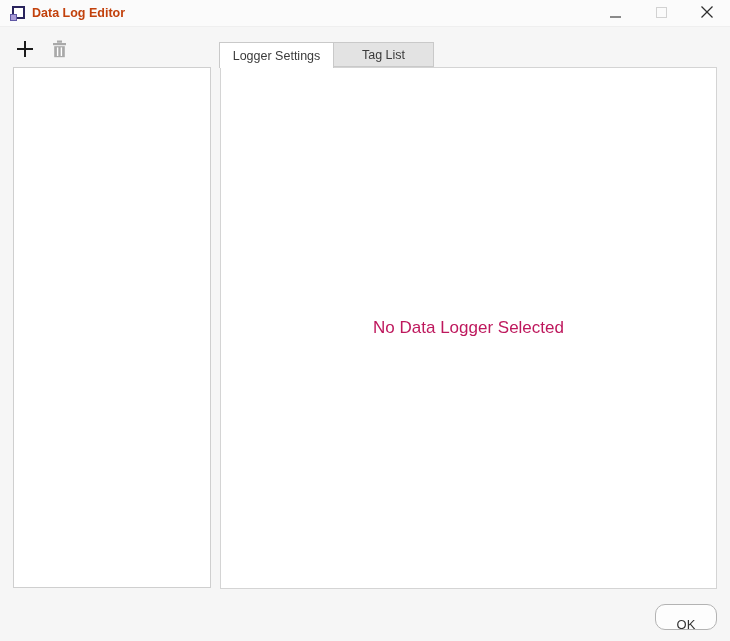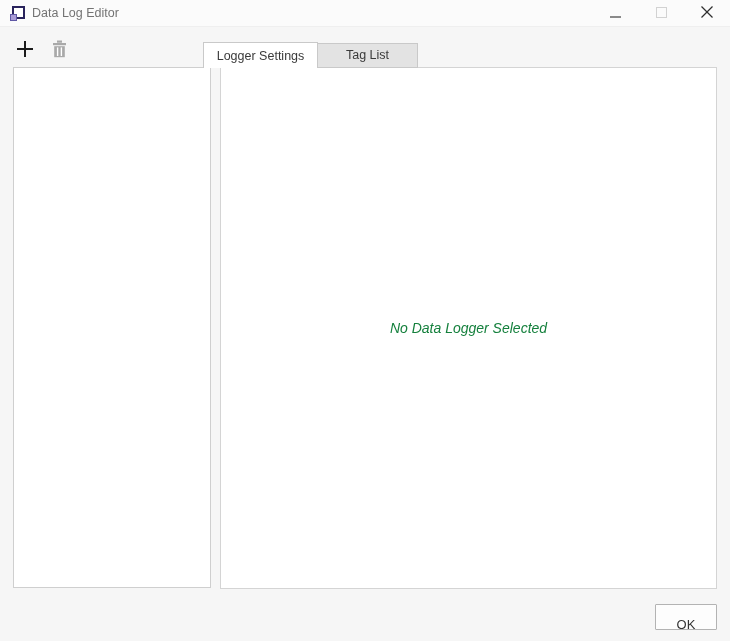--- a/index.html
+++ b/index.html
@@ -45,21 +45,22 @@
     background: #a99bd6;
     border: 1px solid #5f58a5;
     box-sizing: border-box;
   }
   .title-text {
     position: absolute;
     top: 0; left: 32px;
     height: 27px;
     line-height: 27px;
     font-size: 12.5px;
-    color: #737373;
+    color: #c2410c;
+    font-weight: bold;
   }
   .win-controls {
     position: absolute;
     top: 0; right: 0;
     height: 27px;
     display: flex;
   }
   .win-btn {
     width: 46px; height: 27px;
     display: flex;
@@ -92,24 +93,23 @@
     position: absolute;
     top: 67px; left: 13px;
     width: 198px; height: 521px;
     background: #ffffff;
     border: 1px solid #cfcfcf;
     box-sizing: border-box;
   }
   
   .tabstrip {
     position: absolute;
-    top: 42px; left: 203px;
+    top: 42px; left: 219px;
     display: flex;
     z-index: 2;
-    align-items: center;
   }
   .tab {
     box-sizing: border-box;
     border: 1px solid #c9c9c9;
     font-size: 12.5px;
     color: #3a3a3a;
     text-align: center;
     padding: 0;
     display: flex;
     align-items: center;
@@ -134,33 +134,32 @@
     width: 497px; height: 522px;
     background: #ffffff;
     border: 1px solid #d4d4d4;
     box-sizing: border-box;
     display: flex;
     align-items: center;
     justify-content: center;
     z-index: 1;
   }
   .empty-message {
-    font-size: 14px;
-    color: #15803d;
-    font-style: italic;
+    font-size: 17px;
+    color: #be185d;
   }
   
   .ok-button {
     position: absolute;
     right: 13px;
     bottom: 11px;
     width: 62px; height: 26px;
     background: #fdfdfd;
     border: 1px solid #b3b3b3;
-    border-radius: 1px;
+    border-radius: 10px;
     font-family: "Liberation Sans", sans-serif;
     font-size: 13px;
     color: #333333;
     padding: 12px;
   }
 </style>
 </head>
 <body>
 
 <div class="window">

